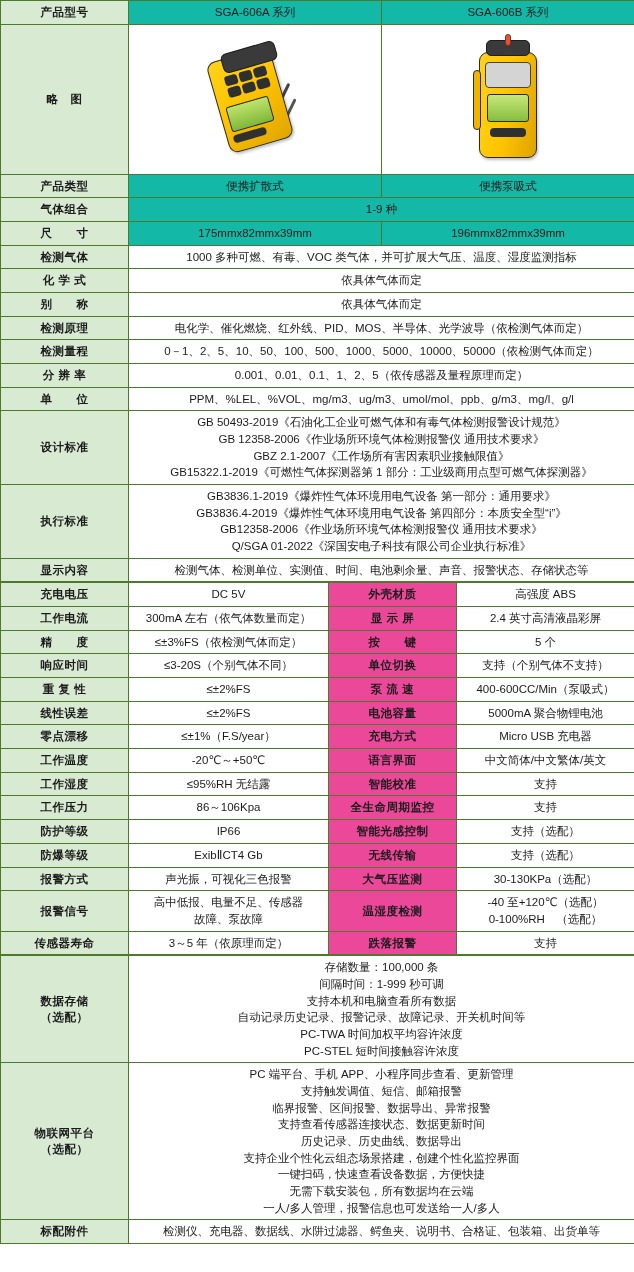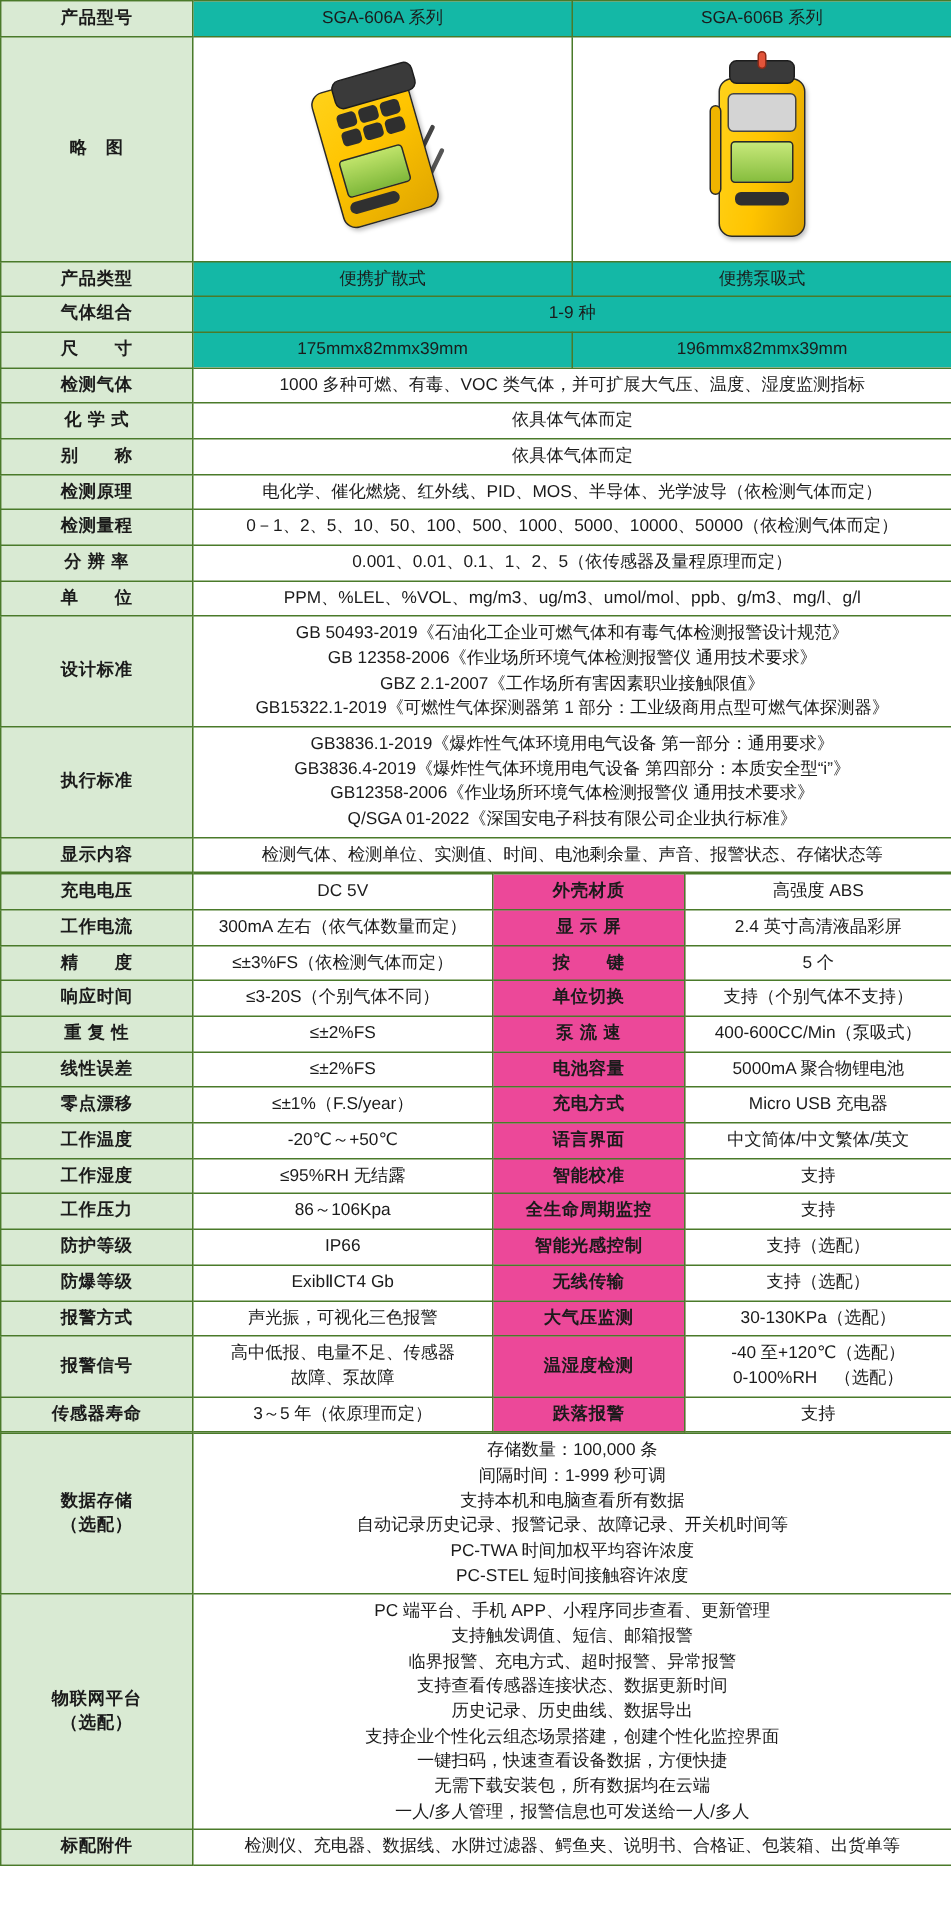--- a/index.html
+++ b/index.html
@@ -403,21 +403,21 @@
       </tr>
 
       <tr>
         <td class="lab">
           <div>物联网平台</div>
           <div>（选配）</div>
         </td>
         <td class="multi">
           <div>PC 端平台、手机 APP、小程序同步查看、更新管理</div>
           <div>支持触发调值、短信、邮箱报警</div>
-          <div>临界报警、充电方式、超时报警、异常报警</div>
+          <div>临界报警、区间报警、数据导出、异常报警</div>
           <div>支持查看传感器连接状态、数据更新时间</div>
           <div>历史记录、历史曲线、数据导出</div>
           <div>支持企业个性化云组态场景搭建，创建个性化监控界面</div>
           <div>一键扫码，快速查看设备数据，方便快捷</div>
           <div>无需下载安装包，所有数据均在云端</div>
           <div>一人/多人管理，报警信息也可发送给一人/多人</div>
         </td>
       </tr>
 
       <tr>

